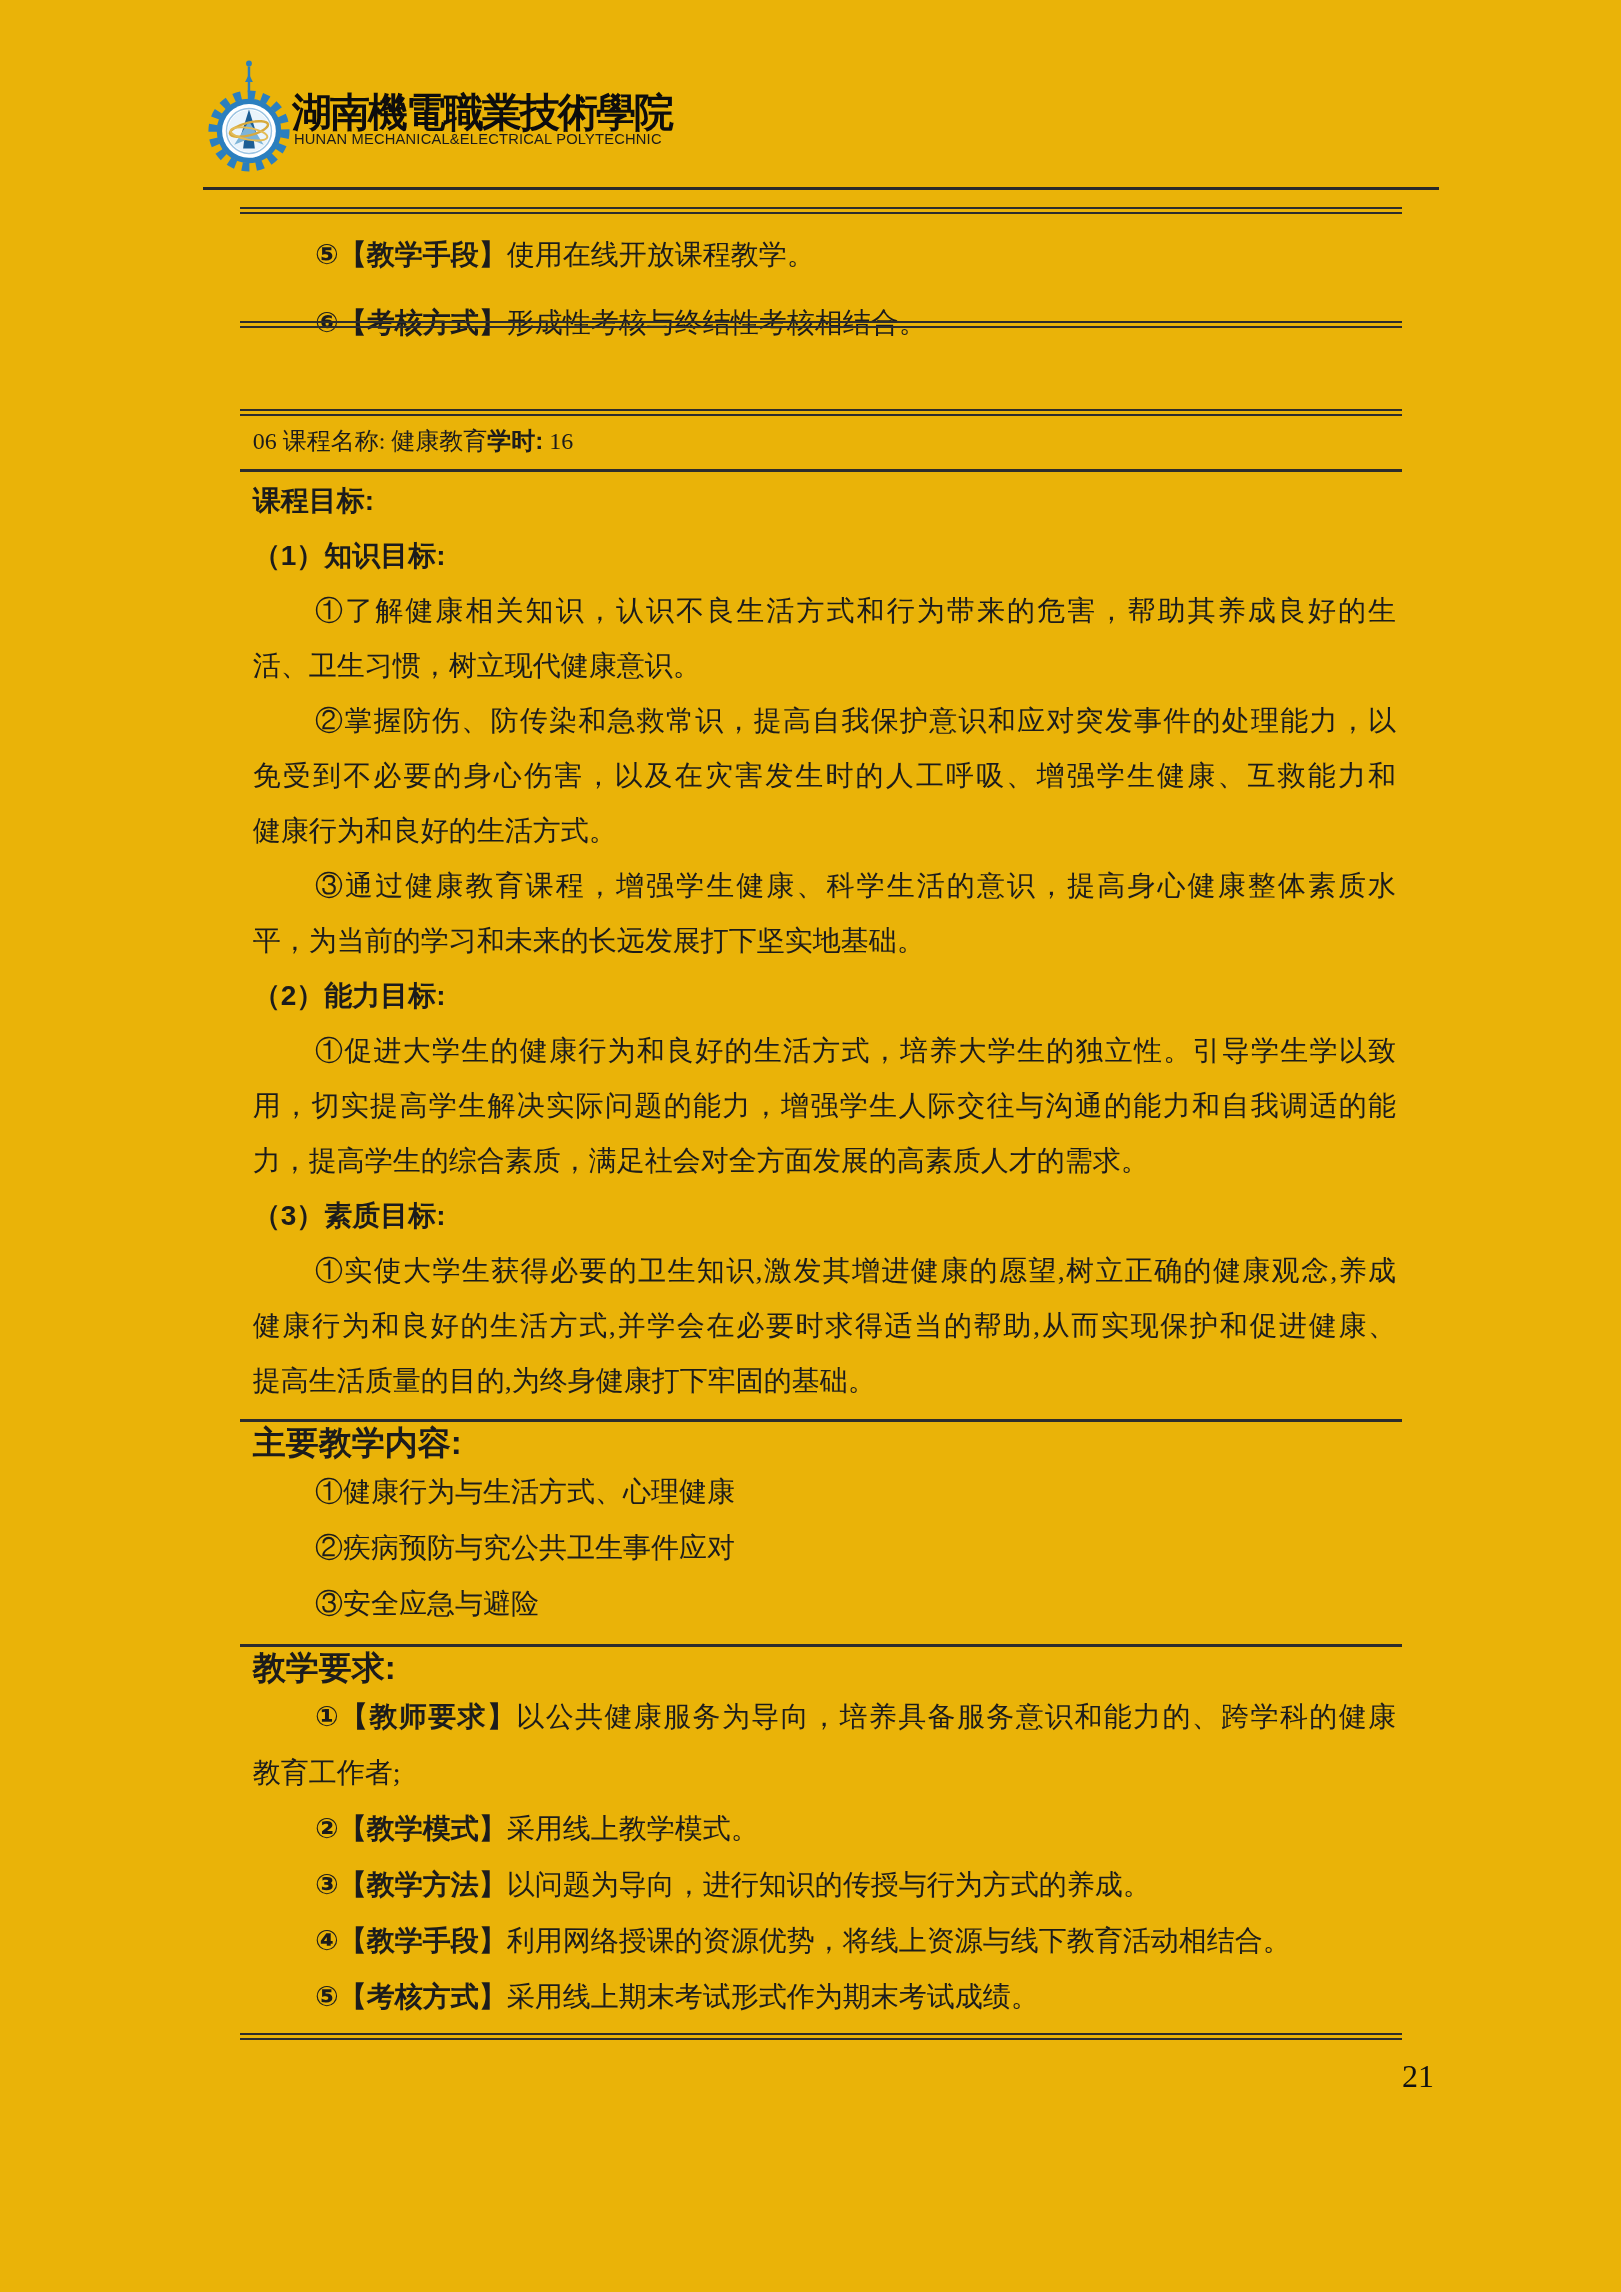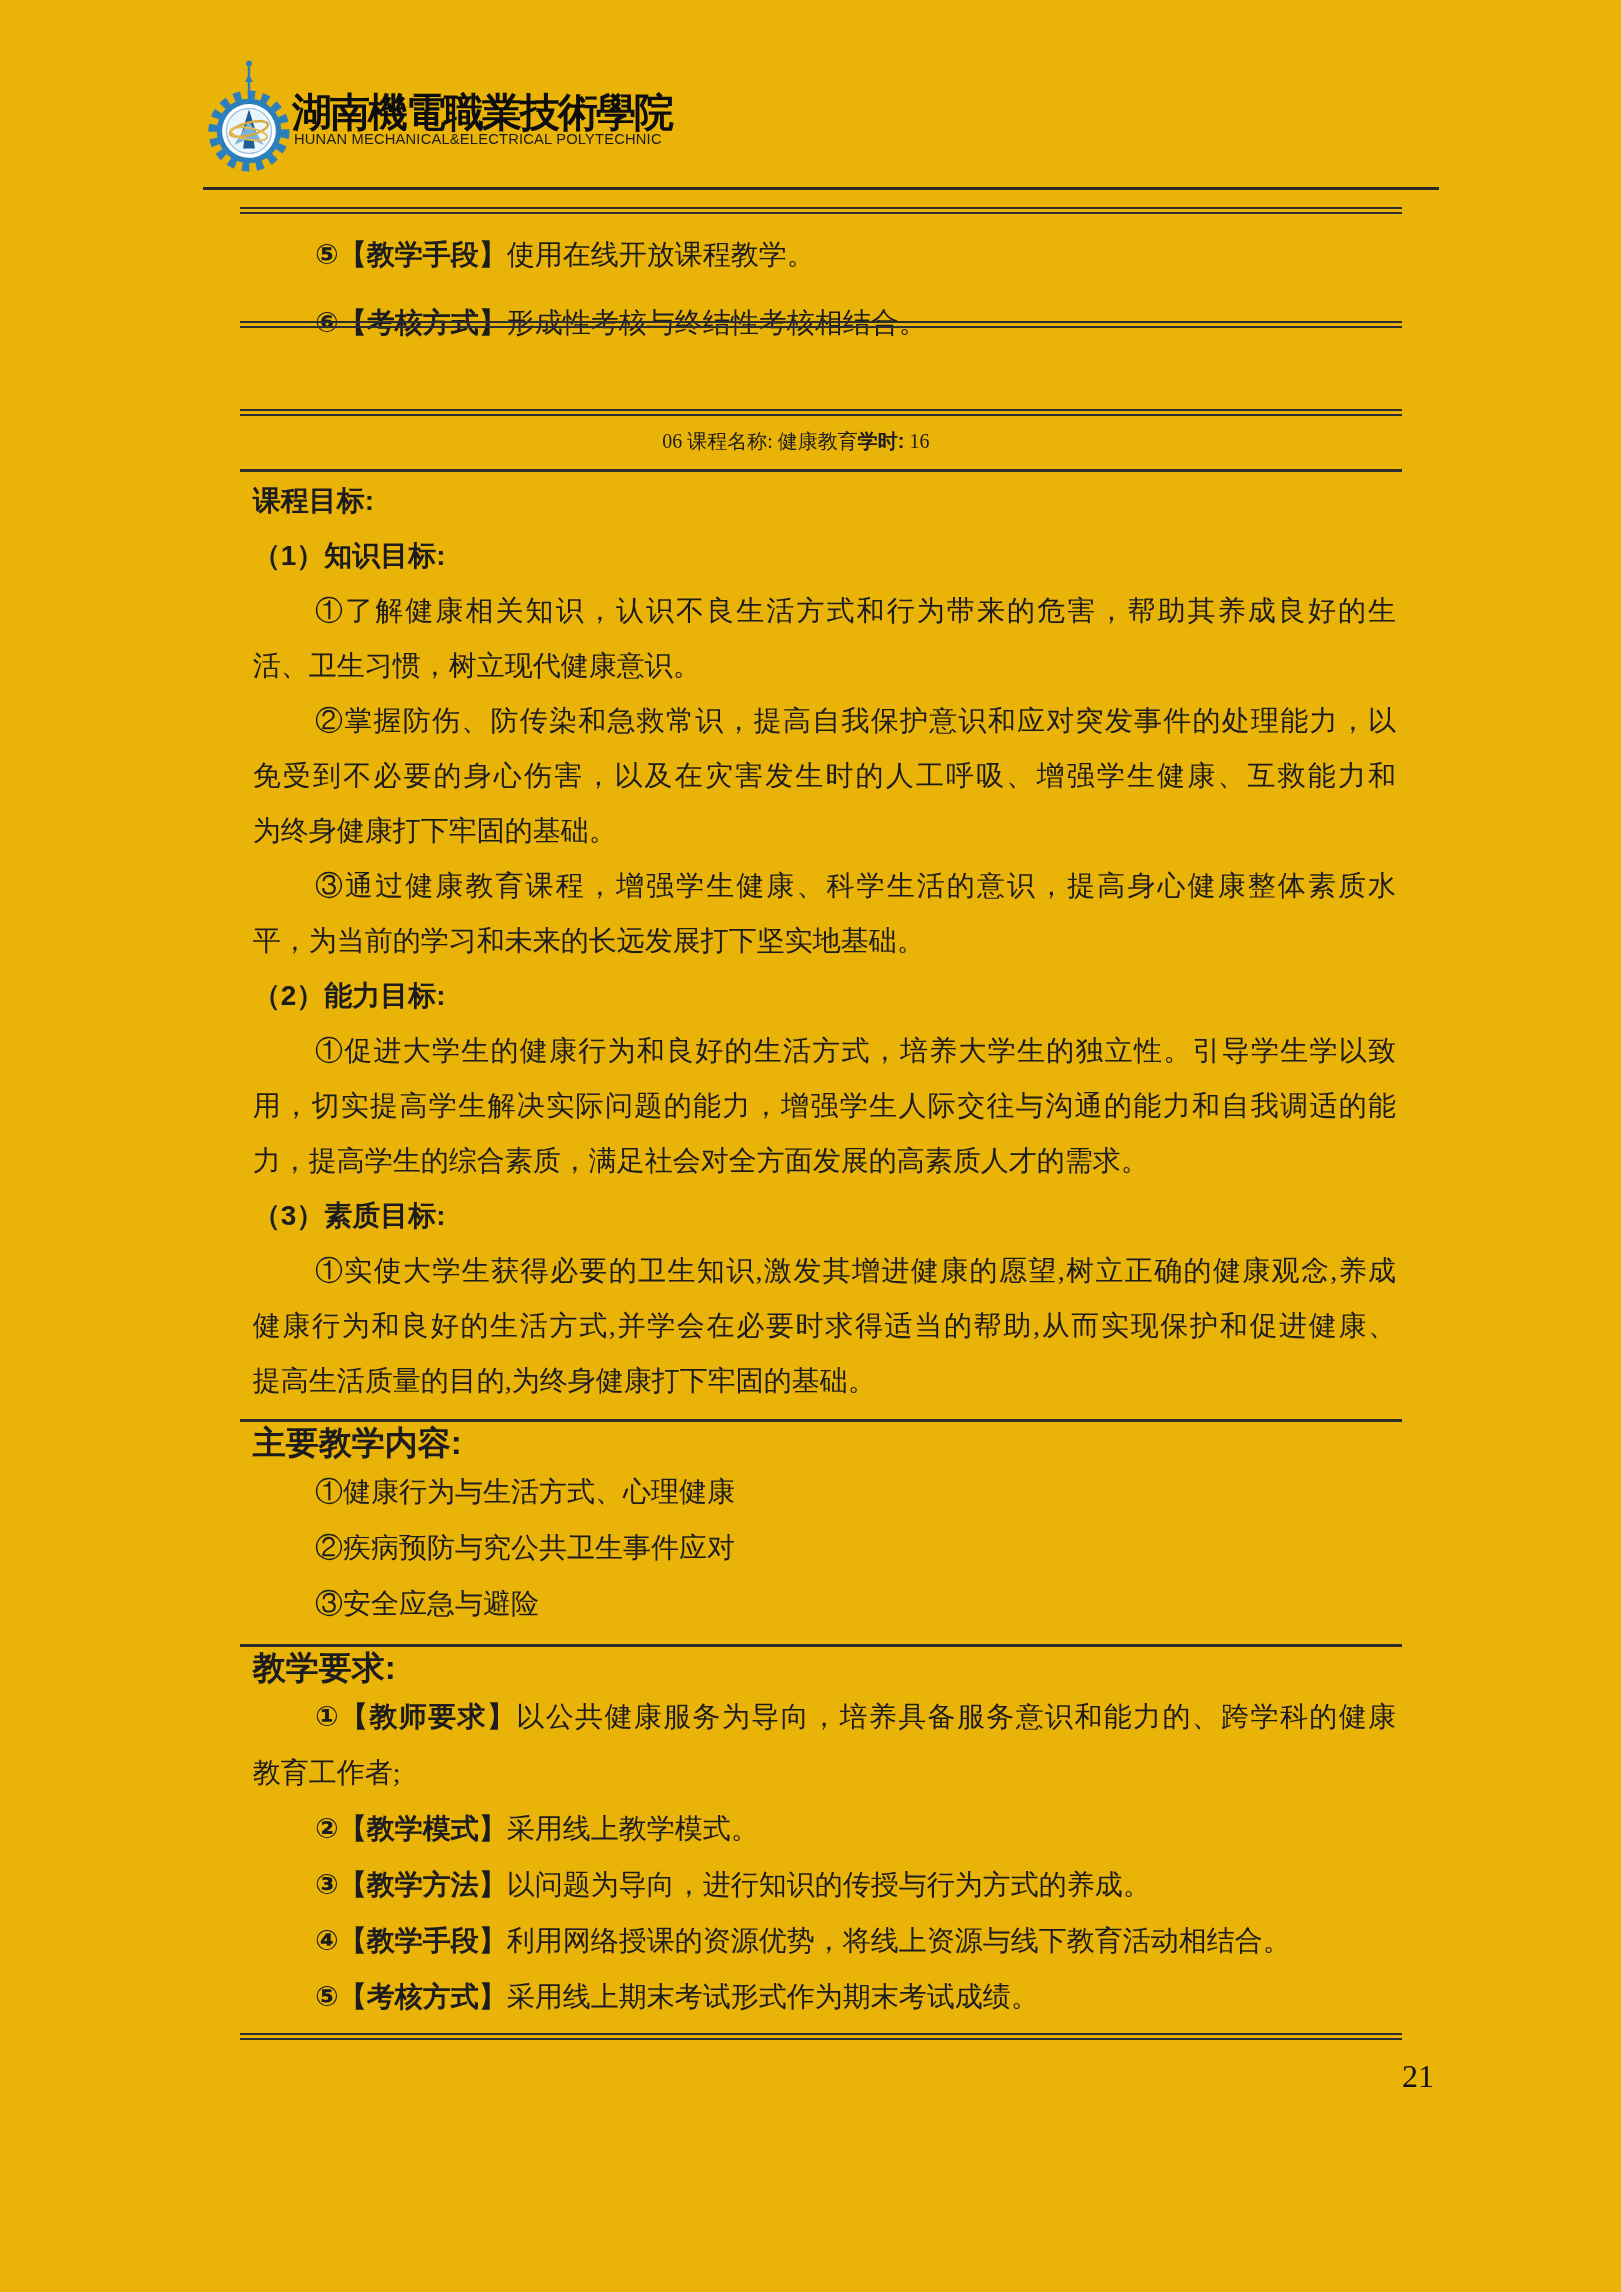--- a/index.html
+++ b/index.html
@@ -33,21 +33,21 @@
   .rule{position:absolute;left:240px;width:1162px;height:2.9px;background:#2d2d2d;}
   
   .tline{font-size:28px;line-height:55px;padding-left:12.7px;padding-right:5.9px;white-space:nowrap;}
   .indent{padding-left:75px;}
   .fill{white-space:normal;text-align:justify;text-align-last:justify;}
   .h{font-family:"Liberation Sans","DejaVu Sans",sans-serif;font-weight:bold;white-space:nowrap;}
   .b{font-family:"Liberation Sans","DejaVu Sans",sans-serif;font-weight:bold;}
   .sec{position:absolute;left:240px;width:1162px;box-sizing:border-box;}
   #sec-prev{top:215px;height:106px;}
   #sec-prev .tline{line-height:56px;margin-top:12px;}
-  #course-row{top:412px;height:58px;display:flex;align-items:center;justify-content:center;font-size:20px;}
+  #course-row{top:412px;height:58px;display:flex;align-items:center;justify-content:flex-start;font-size:24px;}
   #course-row .left{padding-left:12.7px;}
   #course-row .right{padding-right:63px;}
   #sec-objectives{top:473px;}
   #sec-content{top:1422px;}
   #sec-content .head,#sec-req .head{font-size:33px;line-height:42px;padding-left:12.7px;}
   #sec-content .tline{line-height:56px;}
   #sec-req{top:1647px;}
   #sec-req .tline{line-height:56px;}
   .pageno{
     position:absolute;left:1402px;top:2058px;
@@ -100,21 +100,21 @@
   </section>
   <div class="rule" style="top:469px"></div>
 
   <section class="sec" id="sec-objectives">
     <div class="tline h">课程目标:</div>
     <div class="tline h">（1）知识目标:</div>
     <div class="tline indent fill">①了解健康相关知识，认识不良生活方式和行为带来的危害，帮助其养成良好的生</div>
     <div class="tline">活、卫生习惯，树立现代健康意识。</div>
     <div class="tline indent fill">②掌握防伤、防传染和急救常识，提高自我保护意识和应对突发事件的处理能力，以</div>
     <div class="tline fill">免受到不必要的身心伤害，以及在灾害发生时的人工呼吸、增强学生健康、互救能力和</div>
-    <div class="tline">为终身健康打下牢固的基础。</div>
+    <div class="tline">健康行为和良好的生活方式。</div>
     <div class="tline indent fill">③通过健康教育课程，增强学生健康、科学生活的意识，提高身心健康整体素质水</div>
     <div class="tline">平，为当前的学习和未来的长远发展打下坚实地基础。</div>
     <div class="tline h">（2）能力目标:</div>
     <div class="tline indent fill">①促进大学生的健康行为和良好的生活方式，培养大学生的独立性。引导学生学以致</div>
     <div class="tline fill">用，切实提高学生解决实际问题的能力，增强学生人际交往与沟通的能力和自我调适的能</div>
     <div class="tline">力，提高学生的综合素质，满足社会对全方面发展的高素质人才的需求。</div>
     <div class="tline h">（3）素质目标:</div>
     <div class="tline indent fill">①实使大学生获得必要的卫生知识,激发其增进健康的愿望,树立正确的健康观念,养成</div>
     <div class="tline fill">健康行为和良好的生活方式,并学会在必要时求得适当的帮助,从而实现保护和促进健康、</div>
     <div class="tline">提高生活质量的目的,为终身健康打下牢固的基础。</div>

